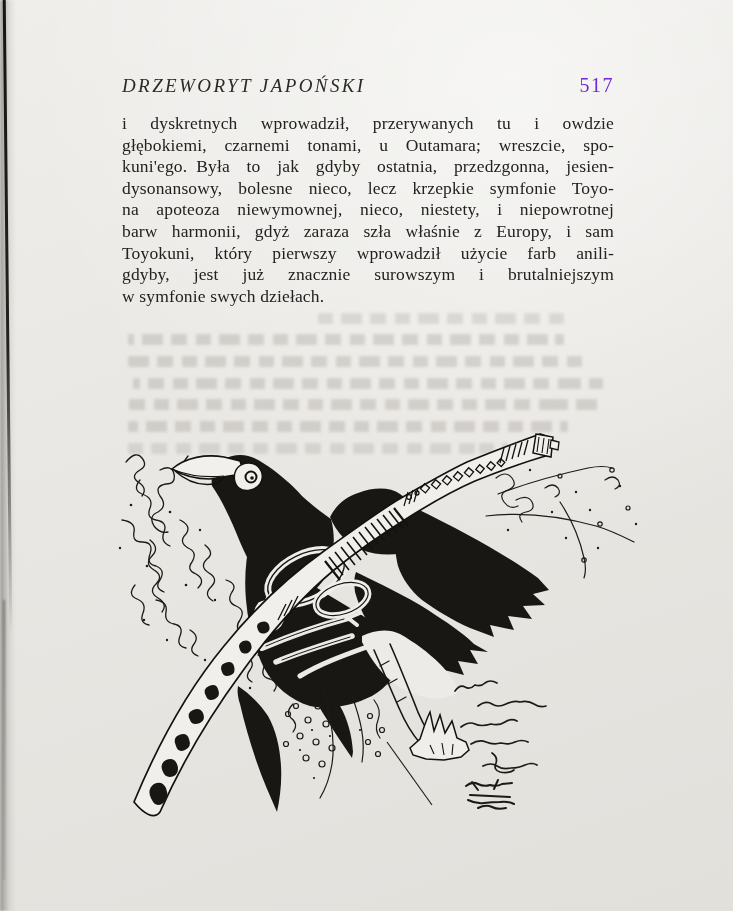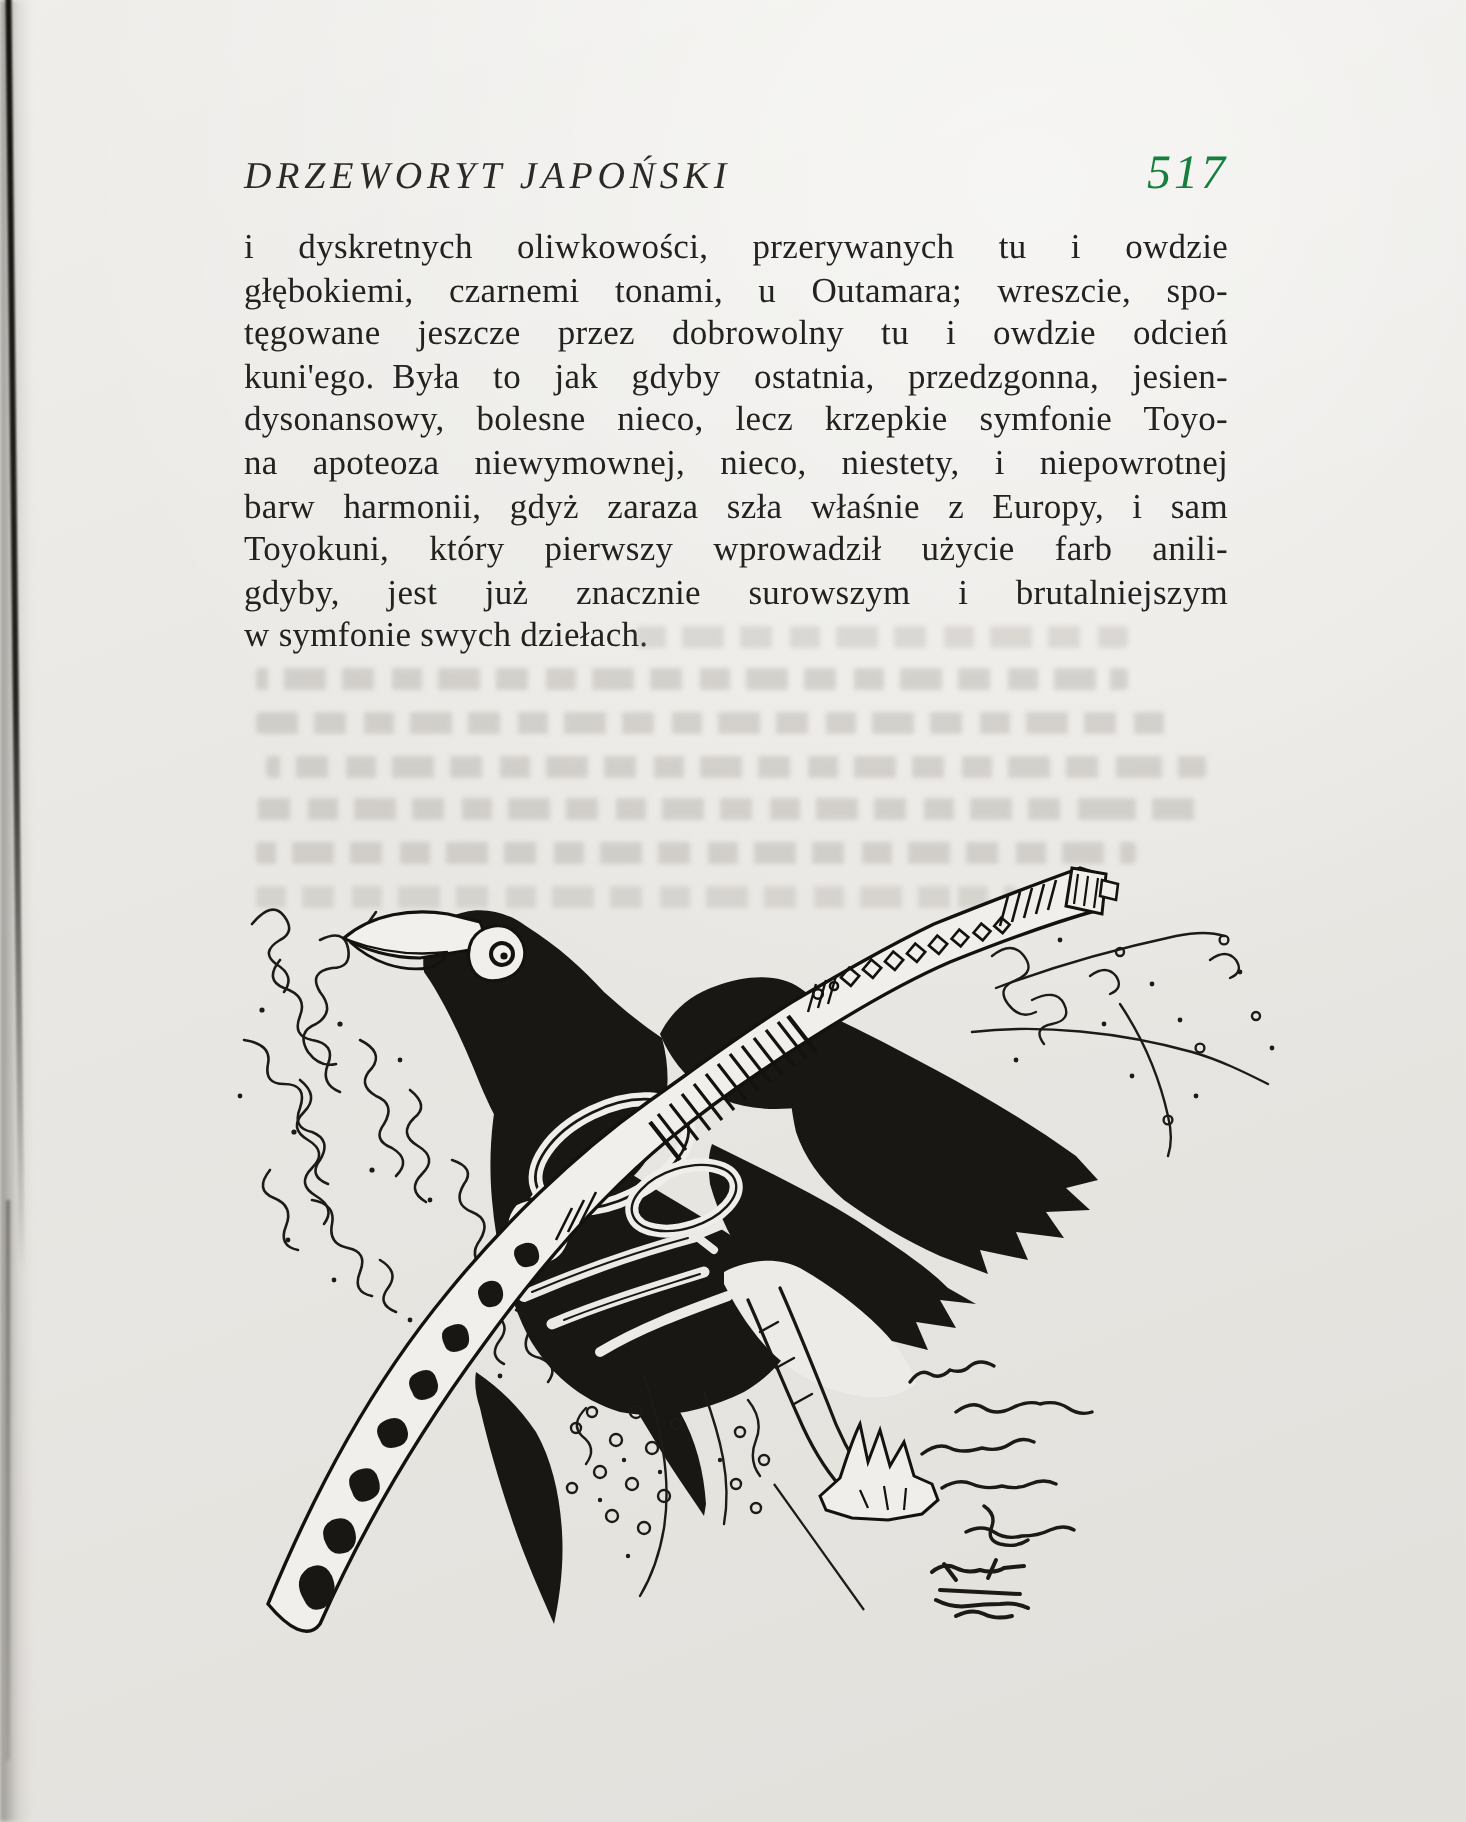--- a/index.html
+++ b/index.html
@@ -33,21 +33,21 @@
   }
   .header-row{
     position:absolute;left:122px;top:74px;width:492px;
     display:flex;justify-content:space-between;align-items:baseline;
   }
   .running-title{
     font-style:italic;font-size:19px;letter-spacing:2.4px;color:#2b2a27;
     white-space:nowrap;
   }
   .page-num{
-    font-style:italic;font-size:24px;letter-spacing:1.5px;color:#15803d;
+    font-size:20px;letter-spacing:1.5px;color:#6d28d9;
   }
   .text-block{
     position:absolute;left:122px;top:113px;width:492px;
     font-size:17.5px;line-height:21.6px;color:#232220;
     letter-spacing:.15px;
   }
   .text-block .line{
     text-align:justify;text-align-last:justify;
     height:21.6px;overflow:visible;white-space:nowrap;
   }
@@ -72,23 +72,22 @@
 <div class="edge-shade"></div>
 <div class="edge-line"></div>
 <div class="edge-line2"></div>
 
 <div class="header-row">
   <span class="running-title">DRZEWORYT JAPOŃSKI</span>
   <span class="page-num">517</span>
 </div>
 
 <div class="text-block">
-  <div class="line">i dyskretnych oliwkowości, przerywanych tu i owdzie</div>
+  <div class="line">i dyskretnych wprowadził, przerywanych tu i owdzie</div>
   <div class="line">głębokiemi, czarnemi tonami, u Outamara; wreszcie, spo-</div>
-  <div class="line">tęgowane jeszcze przez dobrowolny tu i owdzie odcień</div>
   <div class="line">kuni'ego. Była to jak gdyby ostatnia, przedzgonna, jesien-</div>
   <div class="line">dysonansowy, bolesne nieco, lecz krzepkie symfonie Toyo-</div>
   <div class="line">na apoteoza niewymownej, nieco, niestety, i niepowrotnej</div>
   <div class="line">barw harmonii, gdyż zaraza szła właśnie z Europy, i sam</div>
   <div class="line">Toyokuni, który pierwszy wprowadził użycie farb anili-</div>
   <div class="line">gdyby, jest już znacznie surowszym i brutalniejszym</div>
   <div class="line last">w symfonie swych dziełach.</div>
 </div>
 
 <div class="ghost" style="left:318px;top:313px;width:246px;opacity:.20"></div>

